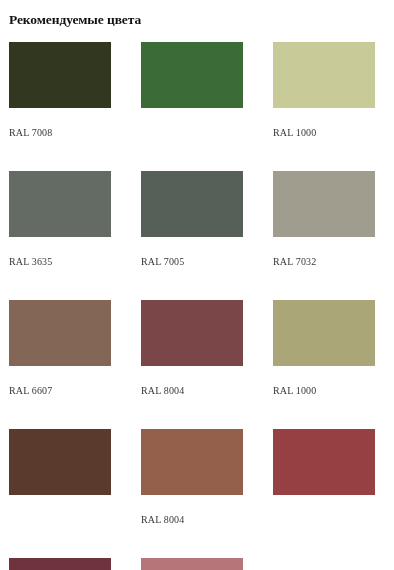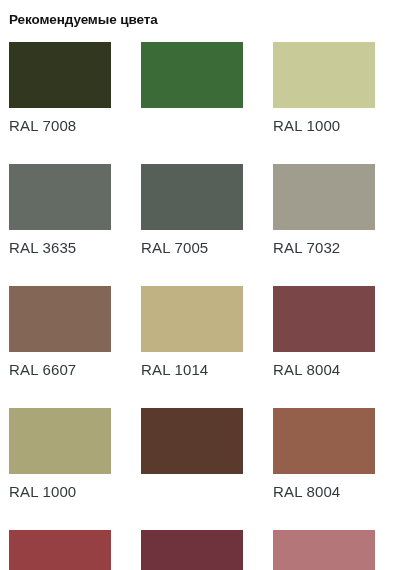--- a/index.html
+++ b/index.html
@@ -13,20 +13,21 @@
     font-family: "Liberation Sans", "DejaVu Sans", sans-serif;
     color: #1b1b1b;
     overflow: hidden;
   }
   .page {
     position: relative;
     width: 394px;
     height: 563px;
     box-sizing: border-box;
     padding: 0 9px;
+    font-family: Liberation Serif, serif;
   }
   .page-title {
     margin: 0;
     padding-top: 12px;
     font-size: 13.5px;
     line-height: 16px;
     font-weight: bold;
     letter-spacing: -0.1px;
     color: #111111;
   }
@@ -40,23 +41,23 @@
   .swatch-card {
     width: 102px;
   }
   .swatch-chip {
     width: 102px;
     height: 66px;
     display: block;
   }
   .swatch-label {
     display: block;
-    margin-top: 12px;
+    margin-top: 19px;
     margin-bottom: 23px;
-    font-size: 15px;
+    font-size: 10px;
     line-height: 12px;
     letter-spacing: 0.15px;
     color: #35383b;
     white-space: nowrap;
   }
 </style>
 </head>
 <body>
 
 <div class="page">
@@ -85,24 +86,20 @@
       </div>
       <div class="swatch-card">
         <span class="swatch-chip" style="background-color: rgb(160, 156, 142);"></span>
         <span class="swatch-label">RAL 7032</span>
       </div>
       <div class="swatch-card">
         <span class="swatch-chip" style="background-color: rgb(131, 102, 86);"></span>
         <span class="swatch-label">RAL 6607</span>
       </div>
       <div class="swatch-card">
-        <span class="swatch-chip" style="background-color: rgb(192, 178, 131);"></span>
-        <span class="swatch-label">RAL 1014</span>
-      </div>
-      <div class="swatch-card">
         <span class="swatch-chip" style="background-color: rgb(123, 70, 71);"></span>
         <span class="swatch-label">RAL 8004</span>
       </div>
       <div class="swatch-card">
         <span class="swatch-chip" style="background-color: rgb(171, 166, 119);"></span>
         <span class="swatch-label">RAL 1000</span>
       </div>
       <div class="swatch-card">
         <span class="swatch-chip" style="background-color: rgb(89, 58, 44);"></span>
       </div>

